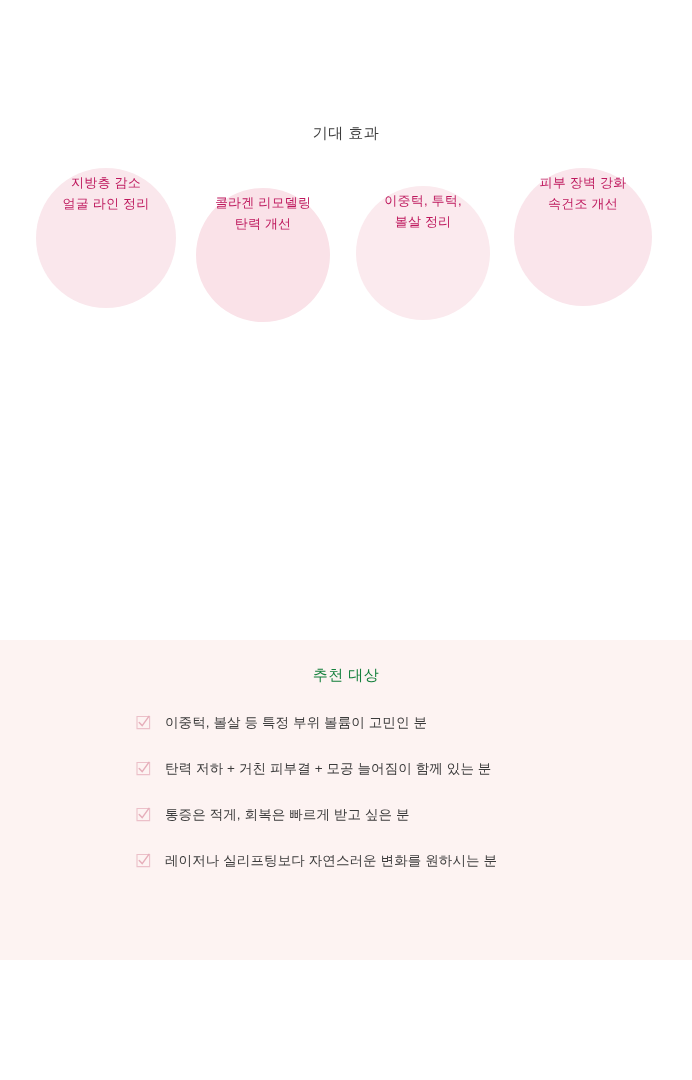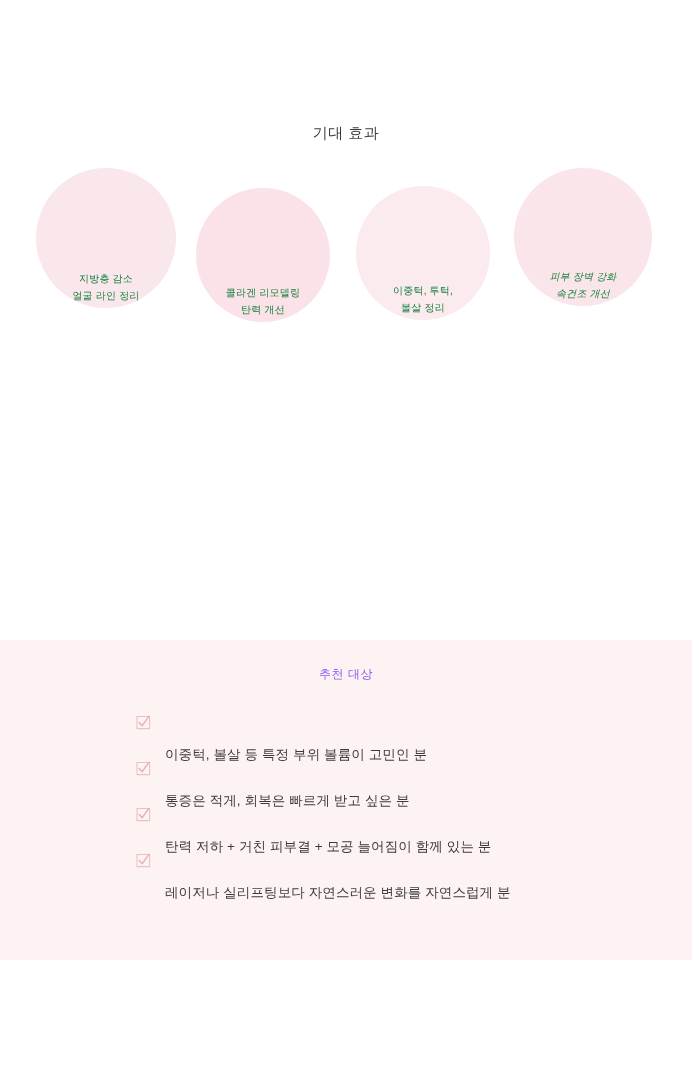--- a/index.html
+++ b/index.html
@@ -43,26 +43,26 @@
     position: absolute;
     top: 168px;
     left: 0;
     width: 692px;
     height: 150px;
   }
   .circle {
     position: absolute;
     border-radius: 50%;
     display: flex;
-    align-items: flex-end;
+    align-items: flex-start;
     justify-content: center;
     text-align: center;
-    font-size: 10px;
+    font-size: 13px;
     line-height: 1.65;
-    color: #15803d;
+    color: #be185d;
     letter-spacing: 0.2px;
     box-sizing: border-box;
     padding: 4px;
   }
   .circle.c0 {
     left: 36px;
     top: 0px;
     width: 140px;
     height: 140px;
     background: #fae7ec;
@@ -80,21 +80,20 @@
     width: 134px;
     height: 134px;
     background: #fbeaee;
   }
   .circle.c3 {
     left: 514px;
     top: 0px;
     width: 138px;
     height: 138px;
     background: #fae5eb;
-    font-style: italic;
   }
   .circle .lines {
     display: block;
   }
   .circle .lines span {
     display: block;
     white-space: nowrap;
   }
 
   
@@ -105,23 +104,23 @@
     width: 692px;
     height: 320px;
     background: #fdf3f2;
   }
   .target-title {
     position: absolute;
     top: 26px;
     left: 0;
     width: 692px;
     text-align: center;
-    font-size: 12px;
+    font-size: 15px;
     letter-spacing: 0.5px;
-    color: #8b5cf6;
+    color: #15803d;
   }
   .target-list {
     position: absolute;
     top: 74px;
     left: 136px;
     width: 460px;
   }
   .target-item {
     display: flex;
     align-items: flex-start;
@@ -137,21 +136,20 @@
   }
   .check-icon svg {
     display: block;
   }
   .target-text {
     font-size: 13.5px;
     line-height: 1.4;
     color: #3b3b3b;
     letter-spacing: 0.1px;
     white-space: nowrap;
-    margin-top: 32px;
   }
 
   
   .bottom-band {
     position: absolute;
     top: 960px;
     left: 0;
     width: 692px;
     height: 120px;
     background: #ffffff;
@@ -214,41 +212,41 @@
       </div>
 
 
       <div class="target-item">
         <span class="check-icon">
           <svg width="15" height="15" viewBox="0 0 15 15" aria-hidden="true">
             <path d="M1 1.5 H13.6 V13.6 H1 Z" fill="none" stroke="#ecc0c9" stroke-width="1.1"></path>
             <path d="M3.2 7.4 L6.2 10.6 L12.9 1.3" fill="none" stroke="#e6aeba" stroke-width="1.4" stroke-linecap="round"></path>
           </svg>
         </span>
+        <span class="target-text">탄력 저하 + 거친 피부결 + 모공 늘어짐이 함께 있는 분</span>
+      </div>
+
+      <div class="target-item">
+        <span class="check-icon">
+          <svg width="15" height="15" viewBox="0 0 15 15" aria-hidden="true">
+            <path d="M1 1.5 H13.6 V13.6 H1 Z" fill="none" stroke="#ecc0c9" stroke-width="1.1"></path>
+            <path d="M3.2 7.4 L6.2 10.6 L12.9 1.3" fill="none" stroke="#e6aeba" stroke-width="1.4" stroke-linecap="round"></path>
+          </svg>
+        </span>
         <span class="target-text">통증은 적게, 회복은 빠르게 받고 싶은 분</span>
       </div>
 
       <div class="target-item">
         <span class="check-icon">
           <svg width="15" height="15" viewBox="0 0 15 15" aria-hidden="true">
             <path d="M1 1.5 H13.6 V13.6 H1 Z" fill="none" stroke="#ecc0c9" stroke-width="1.1"></path>
             <path d="M3.2 7.4 L6.2 10.6 L12.9 1.3" fill="none" stroke="#e6aeba" stroke-width="1.4" stroke-linecap="round"></path>
           </svg>
         </span>
-        <span class="target-text">탄력 저하 + 거친 피부결 + 모공 늘어짐이 함께 있는 분</span>
-      </div>
-
-      <div class="target-item">
-        <span class="check-icon">
-          <svg width="15" height="15" viewBox="0 0 15 15" aria-hidden="true">
-            <path d="M1 1.5 H13.6 V13.6 H1 Z" fill="none" stroke="#ecc0c9" stroke-width="1.1"></path>
-            <path d="M3.2 7.4 L6.2 10.6 L12.9 1.3" fill="none" stroke="#e6aeba" stroke-width="1.4" stroke-linecap="round"></path>
-          </svg>
-        </span>
-        <span class="target-text">레이저나 실리프팅보다 자연스러운 변화를 자연스럽게 분</span>
+        <span class="target-text">레이저나 실리프팅보다 자연스러운 변화를 원하시는 분</span>
       </div>
 
     </div>
   </section>
 
   <div class="bottom-band"></div>
 
 </div>
 
 </body></html>

